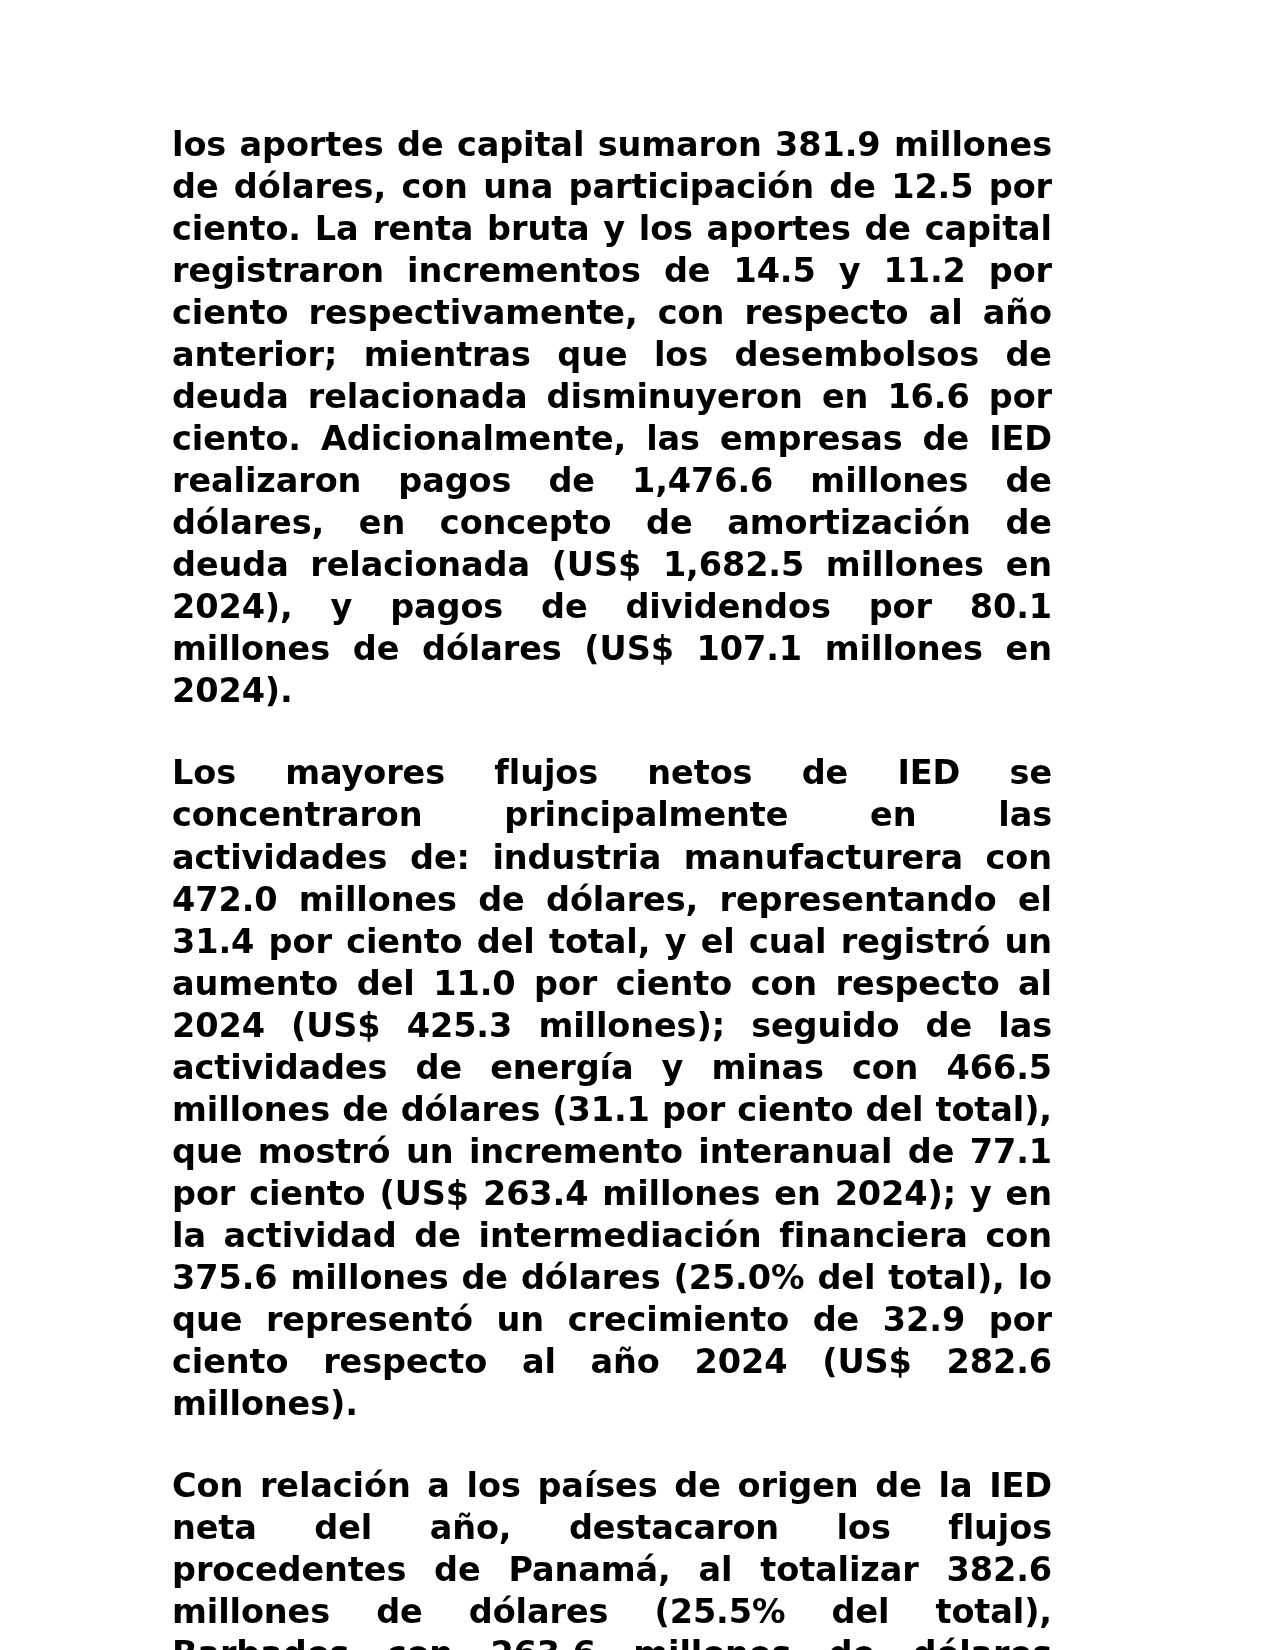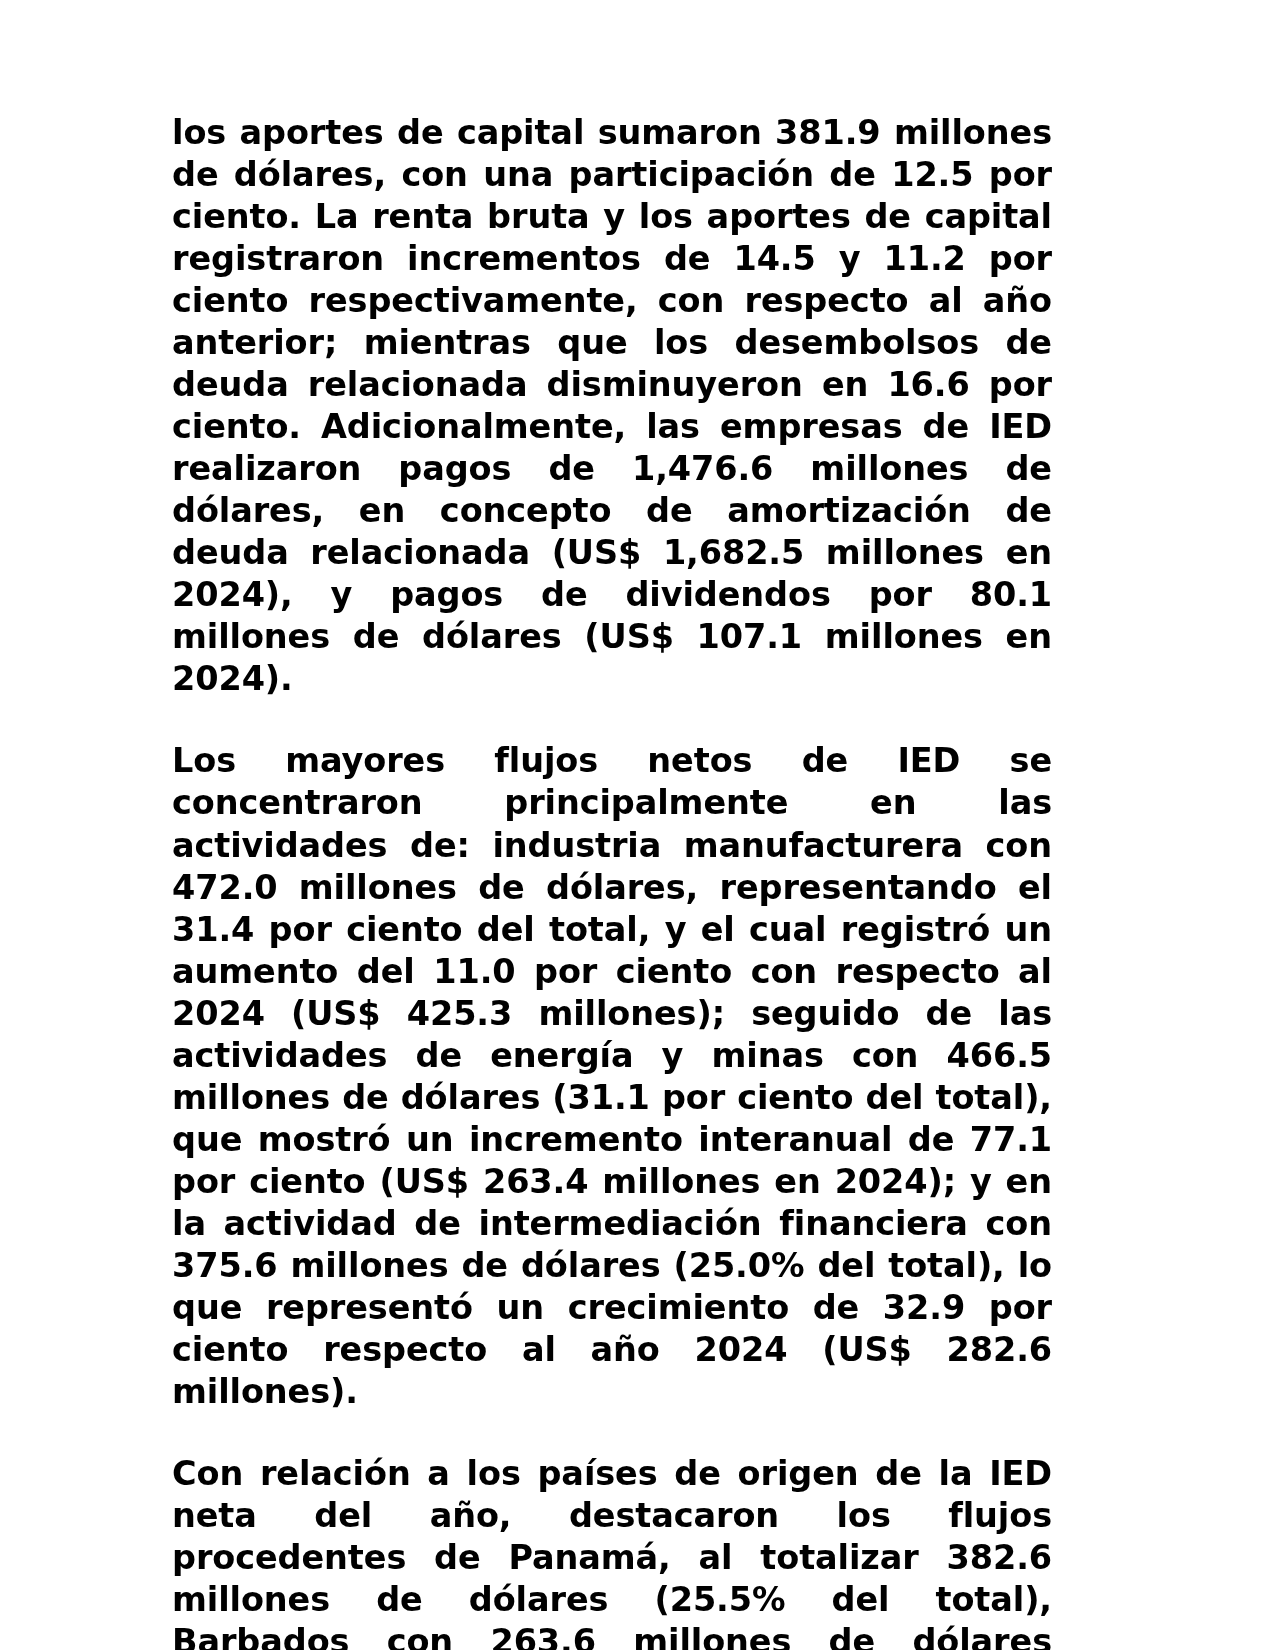--- a/index.html
+++ b/index.html
@@ -18,21 +18,21 @@
     box-sizing: border-box;
     width: 1275px;
     height: 1650px;
     padding: 112px 172px 0 172px;
     background: #ffffff;
   }
   .doc-body {
     width: 880px;
   }
   p.para {
-    margin: 0 0 40px 0;
+    margin: 12px 0 40px 0;
     font-size: 33.5px;
     line-height: 1.255;
     font-weight: 700;
     text-align: justify;
     text-justify: inter-word;
     letter-spacing: -0.1px;
     word-spacing: 0.5px;
     color: #000000;
   }
   p.para:last-child {

